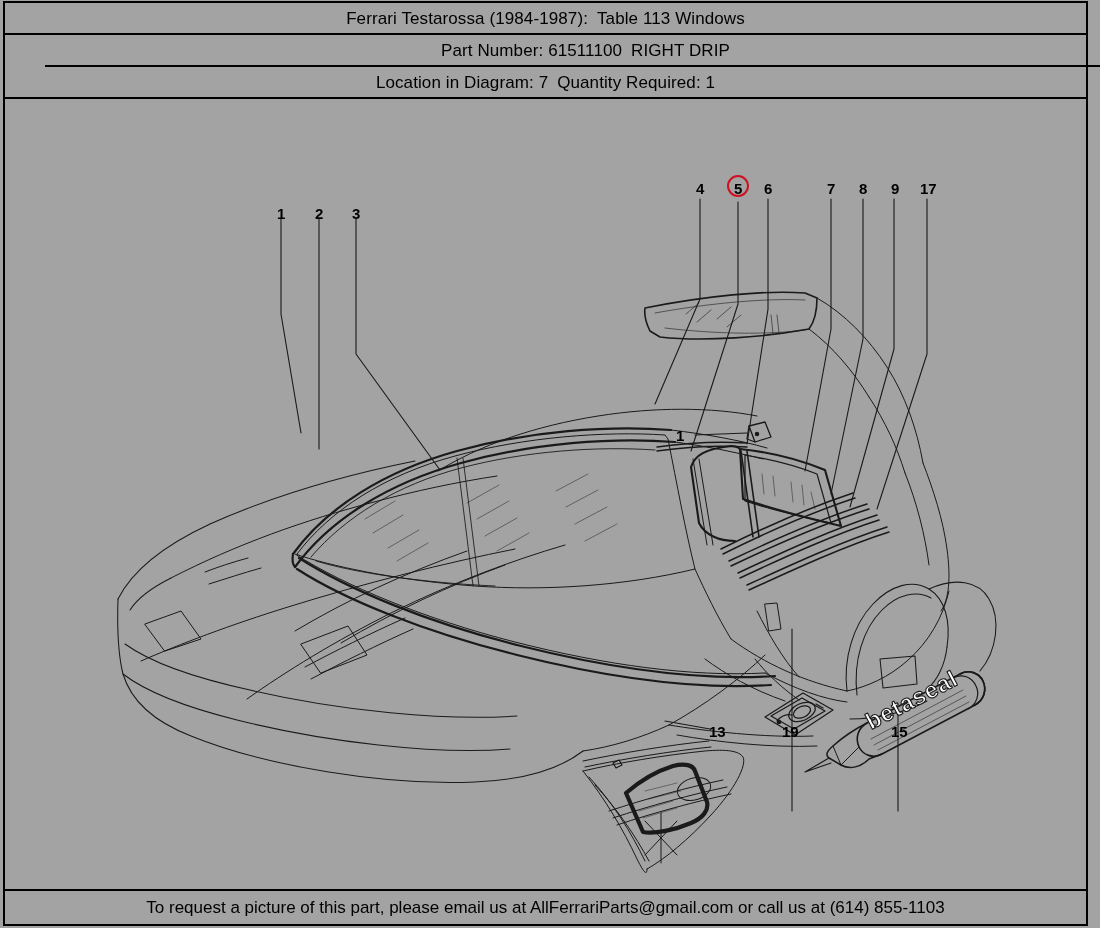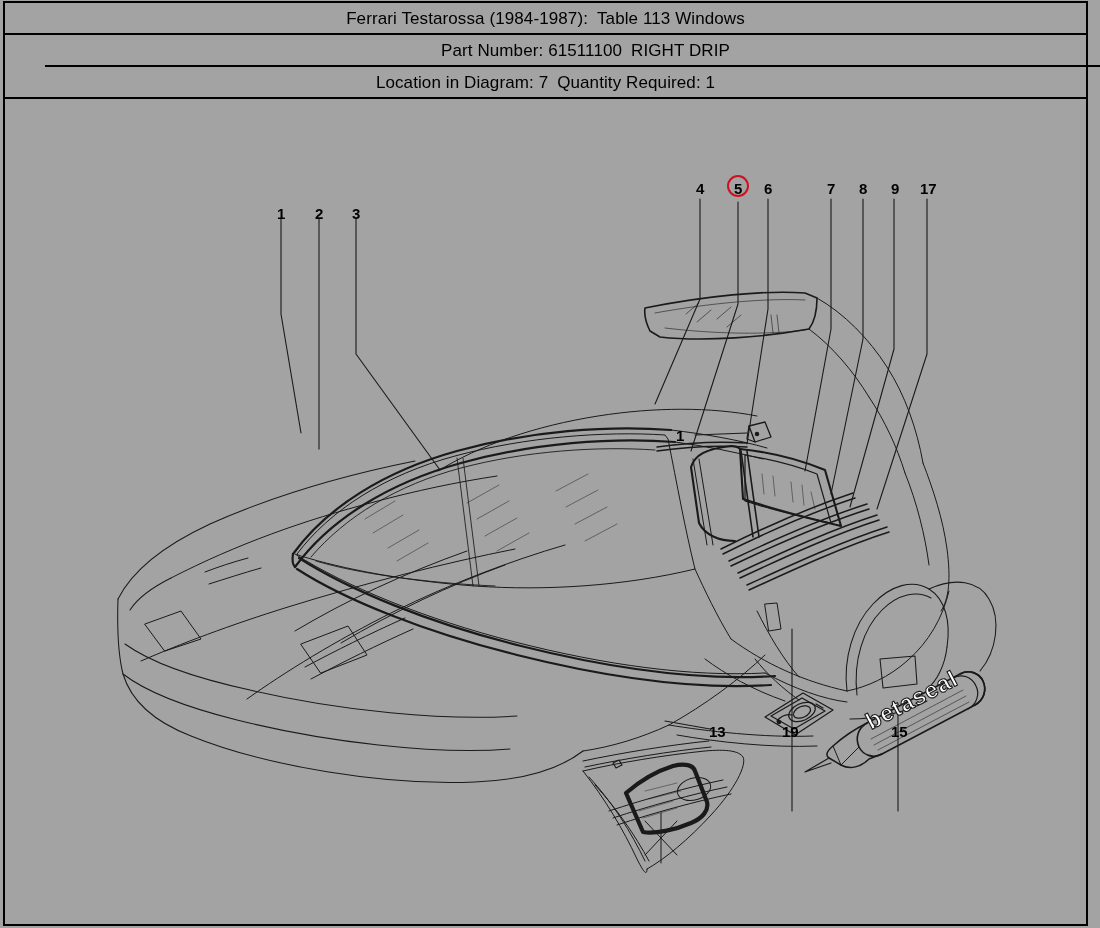--- a/index.html
+++ b/index.html
@@ -451,15 +451,18 @@
 
         <span class="calloutlbl" style="left:886px; top:625px;">15</span>
         <span class="calloutlbl" style="left:777px; top:625px;">19</span>
         <span class="calloutlbl" style="left:704px; top:625px;">13</span>
 
         <span class="calloutlbl" style="left:671px; top:329px;">1</span>
       </div>
 
     </div>
 
+    <div class="footer-row">
+      <div class="footer-text">To request a picture of this part, please email us at AllFerrariParts@gmail.com or call us at (614) 855-1103</div>
+    </div>
 
   </div>
 </div>
 
 </body></html>

